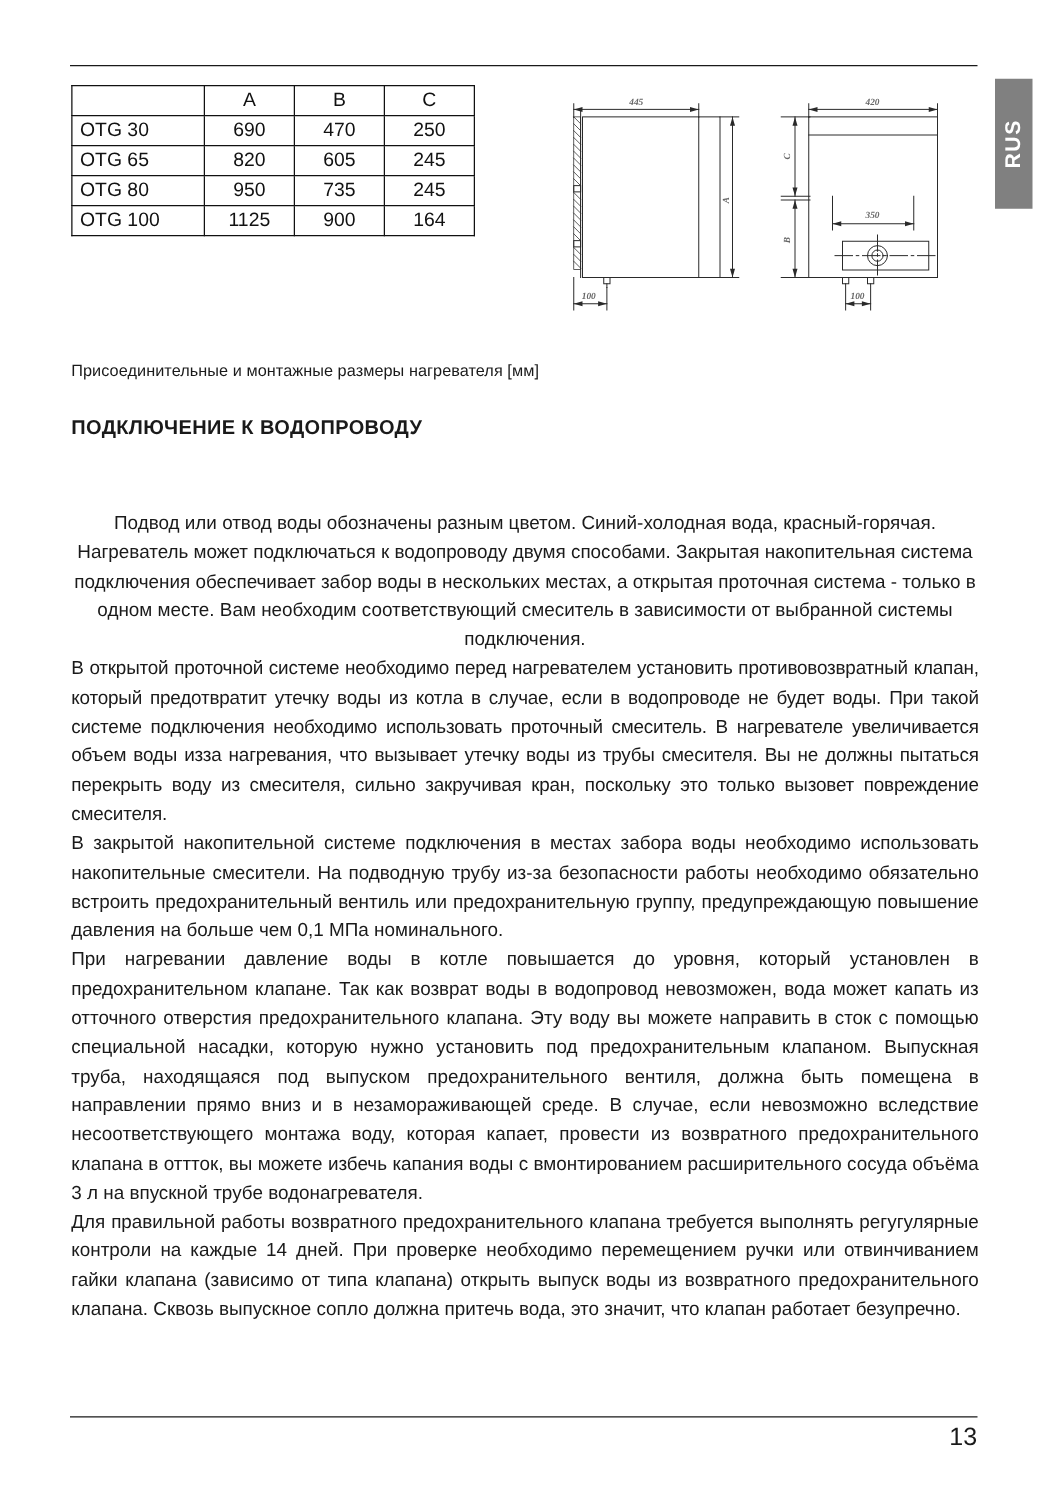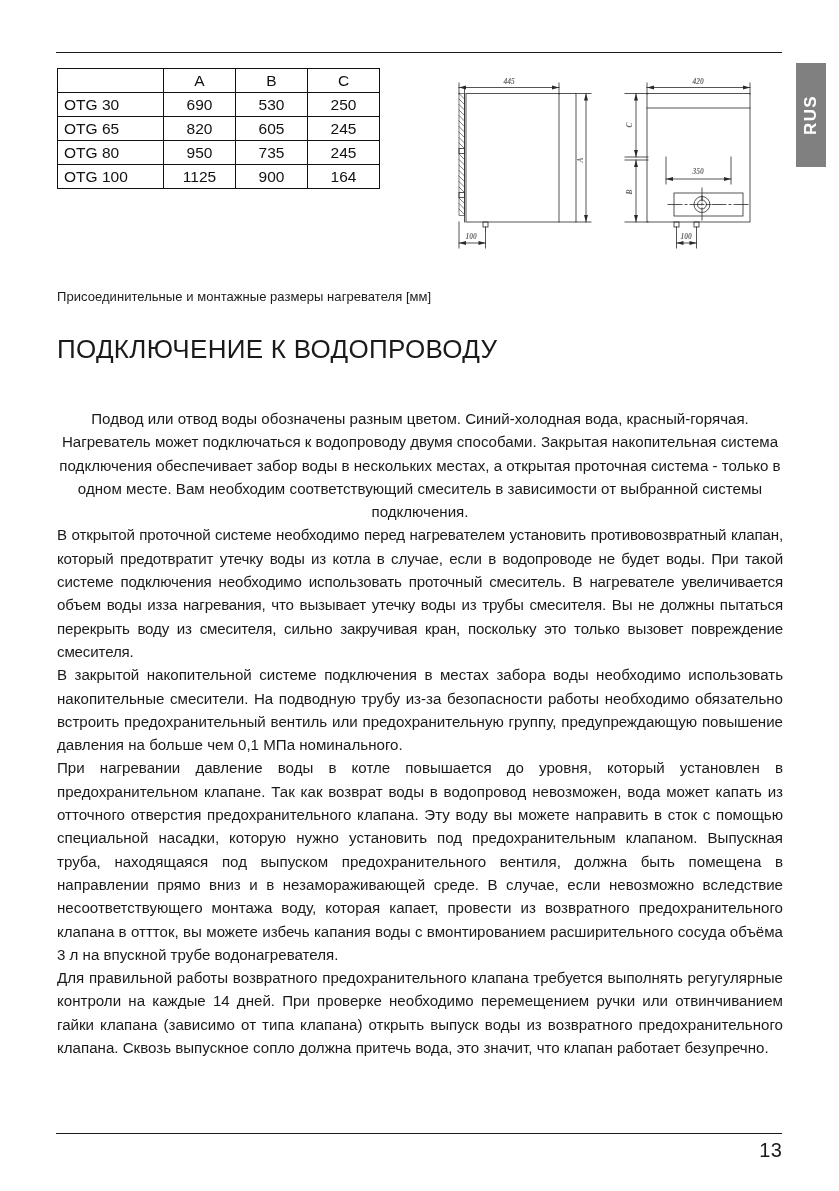--- a/index.html
+++ b/index.html
@@ -103,22 +103,22 @@
     font-size: 13px;
     color: #1a1a1a;
     letter-spacing: .05px;
     white-space: nowrap;
   }
 
   
   .heading {
     position: absolute;
     left: 57px; top: 334px;
-    font-size: 26px;
-    font-weight: normal;
+    font-size: 16px;
+    font-weight: bold;
     letter-spacing: .3px;
     color: #1a1a1a;
     margin: 0;
   }
 
   
   .body-copy {
     position: absolute;
     left: 57px; top: 407px;
     width: 726px;
@@ -152,21 +152,21 @@
         <td class="c-label"></td>
         <td class="c-val">A</td>
         <td class="c-val">B</td>
         <td class="c-val">C</td>
       </tr>
     </thead>
     <tbody>
       <tr>
         <td class="c-label">OTG 30</td>
         <td class="c-val">690</td>
-        <td class="c-val">530</td>
+        <td class="c-val">470</td>
         <td class="c-val">250</td>
       </tr>
       <tr>
         <td class="c-label">OTG 65</td>
         <td class="c-val">820</td>
         <td class="c-val">605</td>
         <td class="c-val">245</td>
       </tr>
       <tr>
         <td class="c-label">OTG 80</td>

